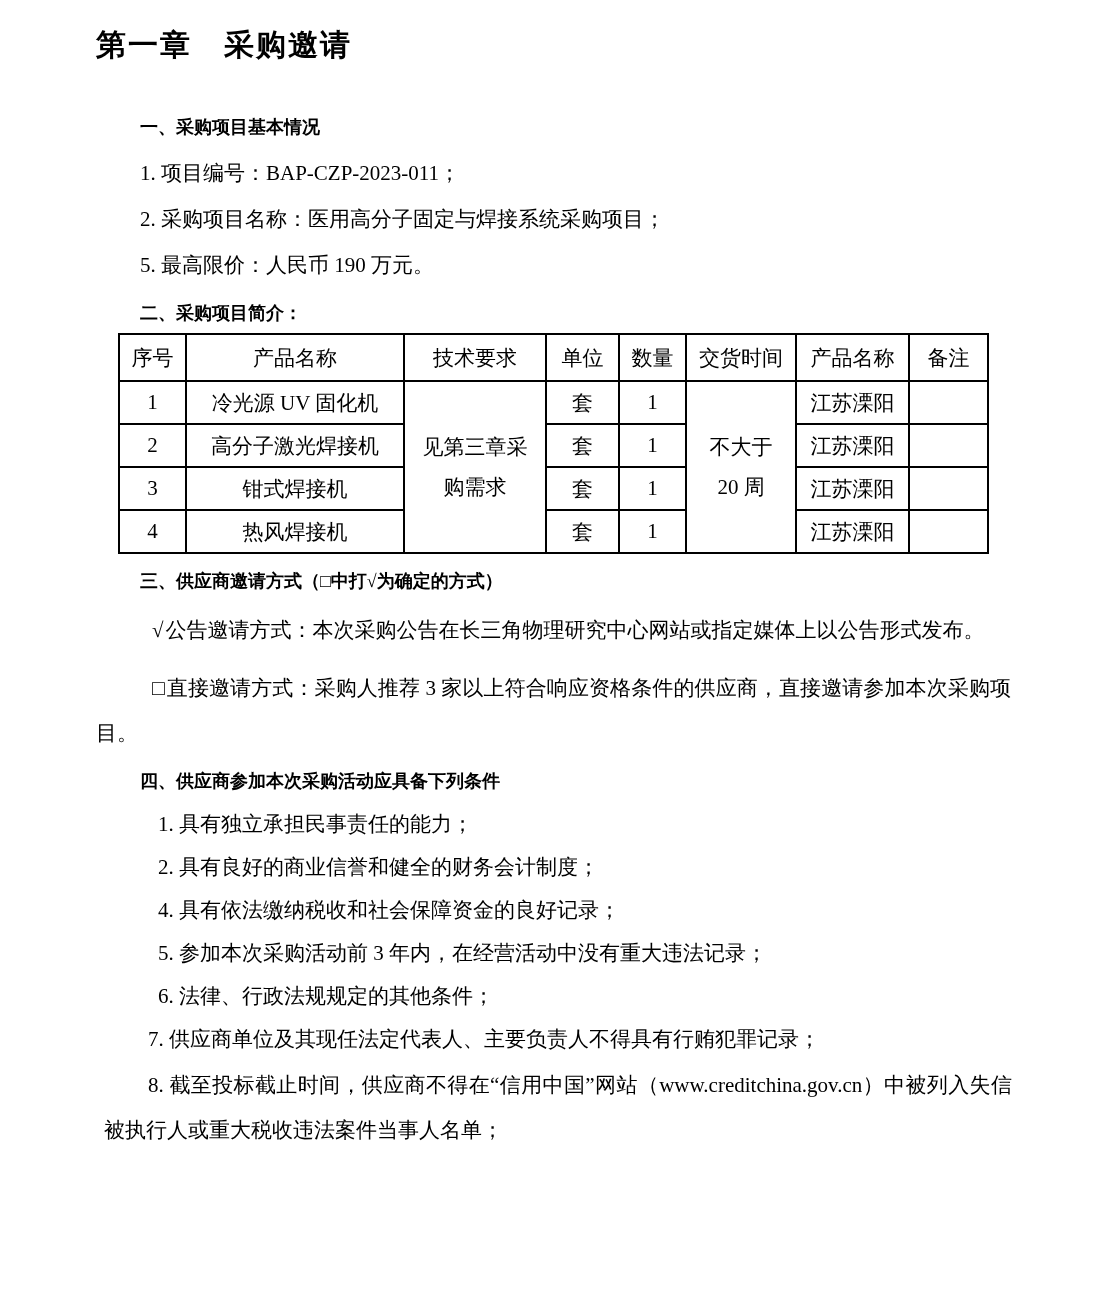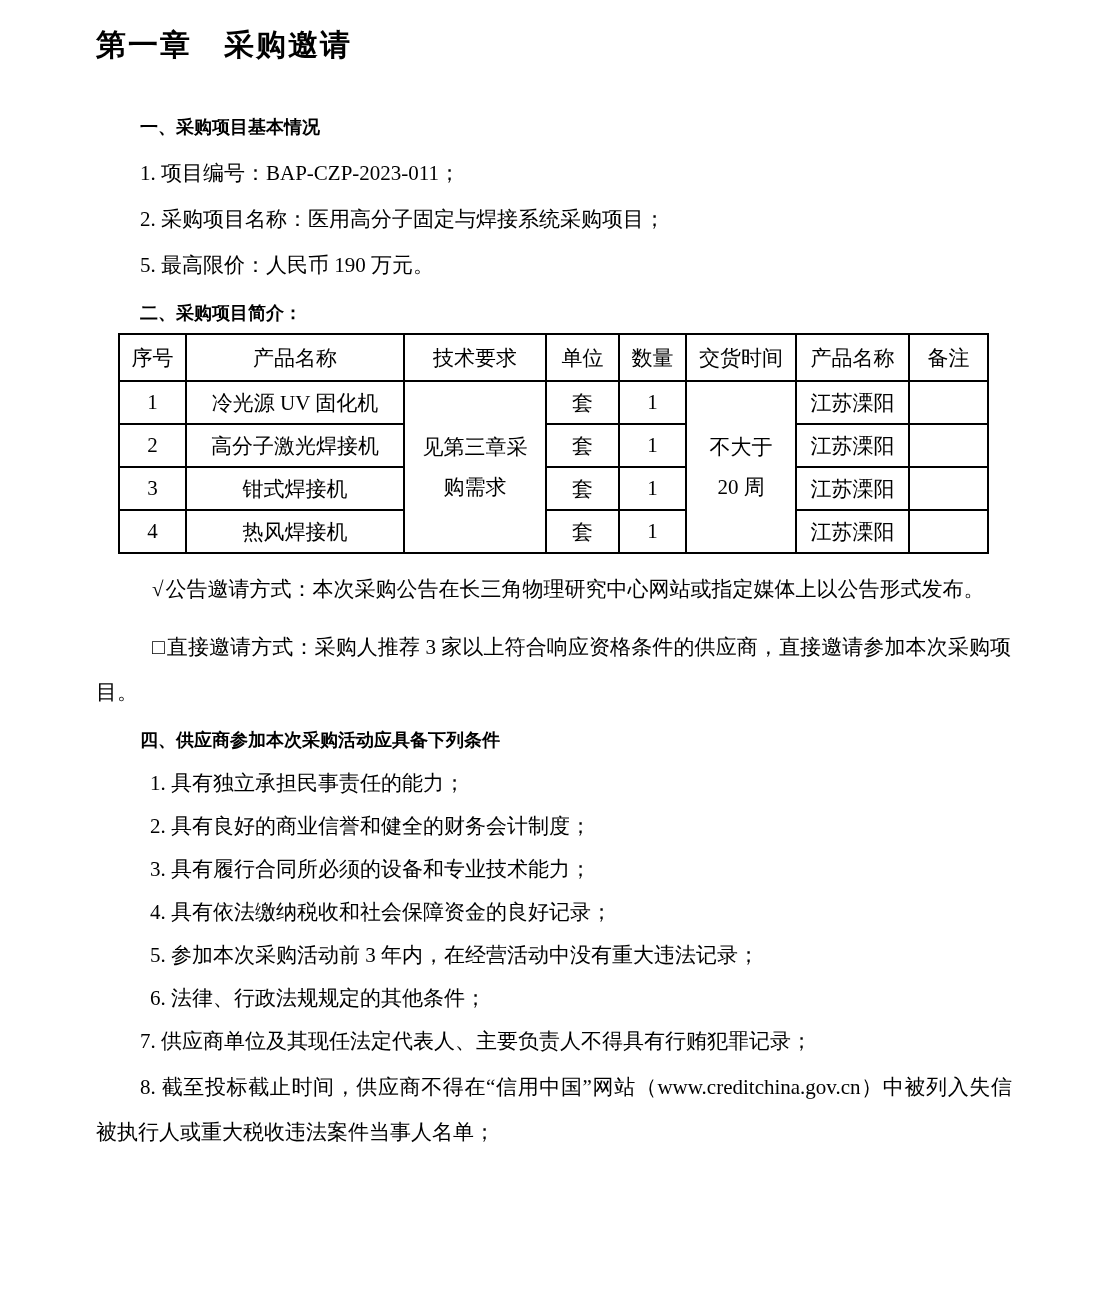--- a/index.html
+++ b/index.html
@@ -73,21 +73,21 @@
     margin: 13px 1px 0 0;
     line-height: 45px;
     text-indent: 56px;
     text-align: justify;
   }
   .invite-para .sym { padding-right: 2px; }
 
   
   .sec4-heading { margin-top: 12px; }
   .q-item {
-    margin: 16px 0 0 0;
+    margin: 16px 0 0 8px;
     line-height: 27px;
     text-indent: 54px;
   }
   .q-item.shallow { text-indent: 44px; }
   .q-item.wrap {
     line-height: 45px;
     margin-top: 10px;
     text-align: justify;
   }
 </style>
@@ -159,26 +159,26 @@
         <td>4</td>
         <td>热风焊接机</td>
         <td>套</td>
         <td>1</td>
         <td>江苏溧阳</td>
         <td></td>
       </tr>
     </tbody>
   </table>
 
+  <h2 class="sec-heading sec3-heading">三、供应商邀请方式（□中打√为确定的方式）</h2>
   <p class="invite-para"><span class="sym">√</span><span>公告邀请方式：本次采购公告在长三角物理研究中心网站或指定媒体上以公告形式发布。</span></p>
   <p class="invite-para"><span class="sym">□</span><span>直接邀请方式：采购人推荐 3 家以上符合响应资格条件的供应商，直接邀请参加本次采购项目。</span></p>
 
   <h2 class="sec-heading sec4-heading">四、供应商参加本次采购活动应具备下列条件</h2>
   <p class="q-item">1. 具有独立承担民事责任的能力；</p>
   <p class="q-item">2. 具有良好的商业信誉和健全的财务会计制度；</p>
-  <p class="q-item">3. 具有履行合同所必须的设备和专业技术能力；</p>
   <p class="q-item">4. 具有依法缴纳税收和社会保障资金的良好记录；</p>
   <p class="q-item">5. 参加本次采购活动前 3 年内，在经营活动中没有重大违法记录；</p>
   <p class="q-item">6. 法律、行政法规规定的其他条件；</p>
   <p class="q-item shallow">7. 供应商单位及其现任法定代表人、主要负责人不得具有行贿犯罪记录；</p>
   <p class="q-item shallow wrap">8. 截至投标截止时间，供应商不得在“信用中国”网站（www.creditchina.gov.cn）中被列入失信被执行人或重大税收违法案件当事人名单；</p>
 
 </div>
 
 </body></html>

